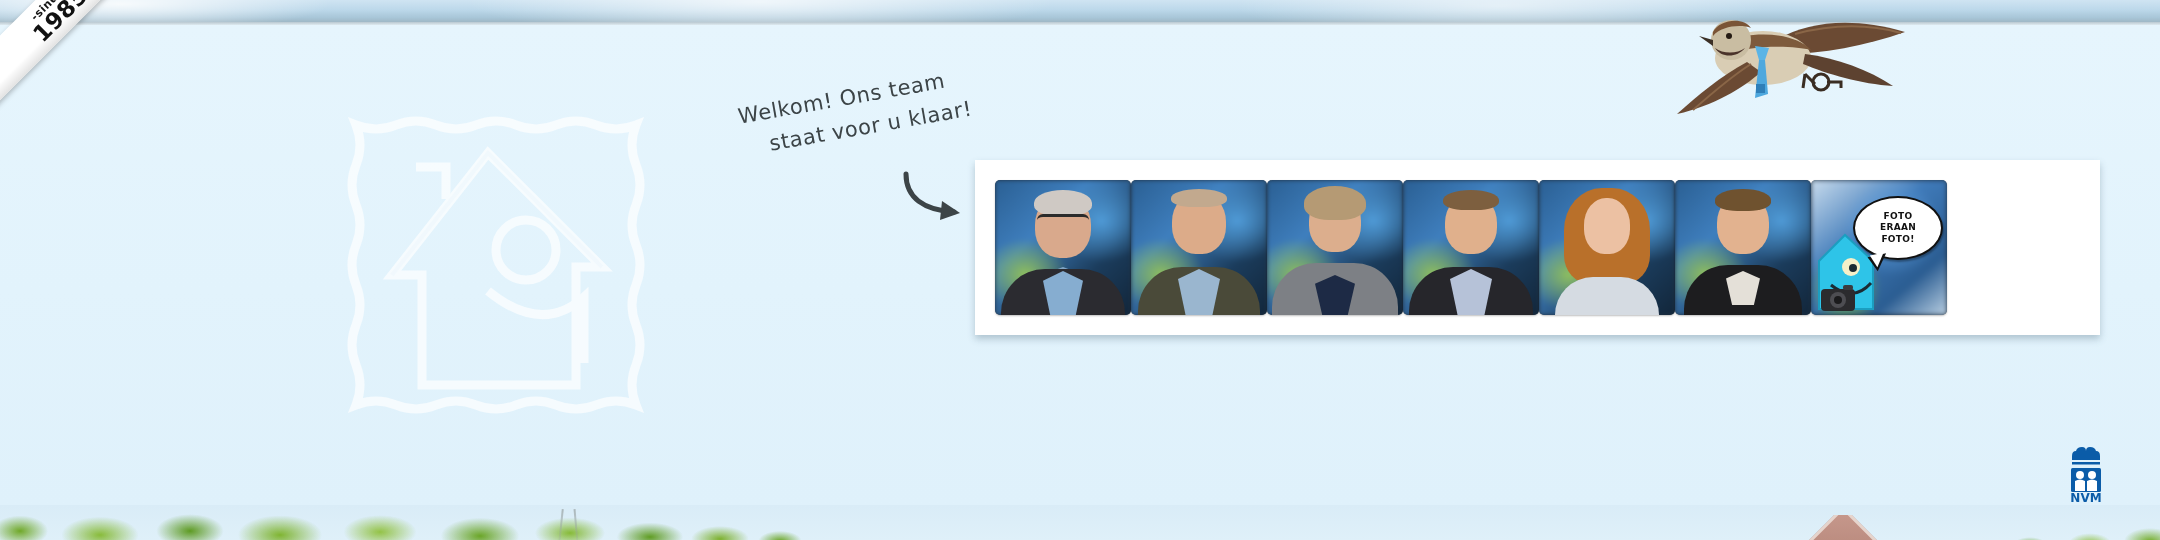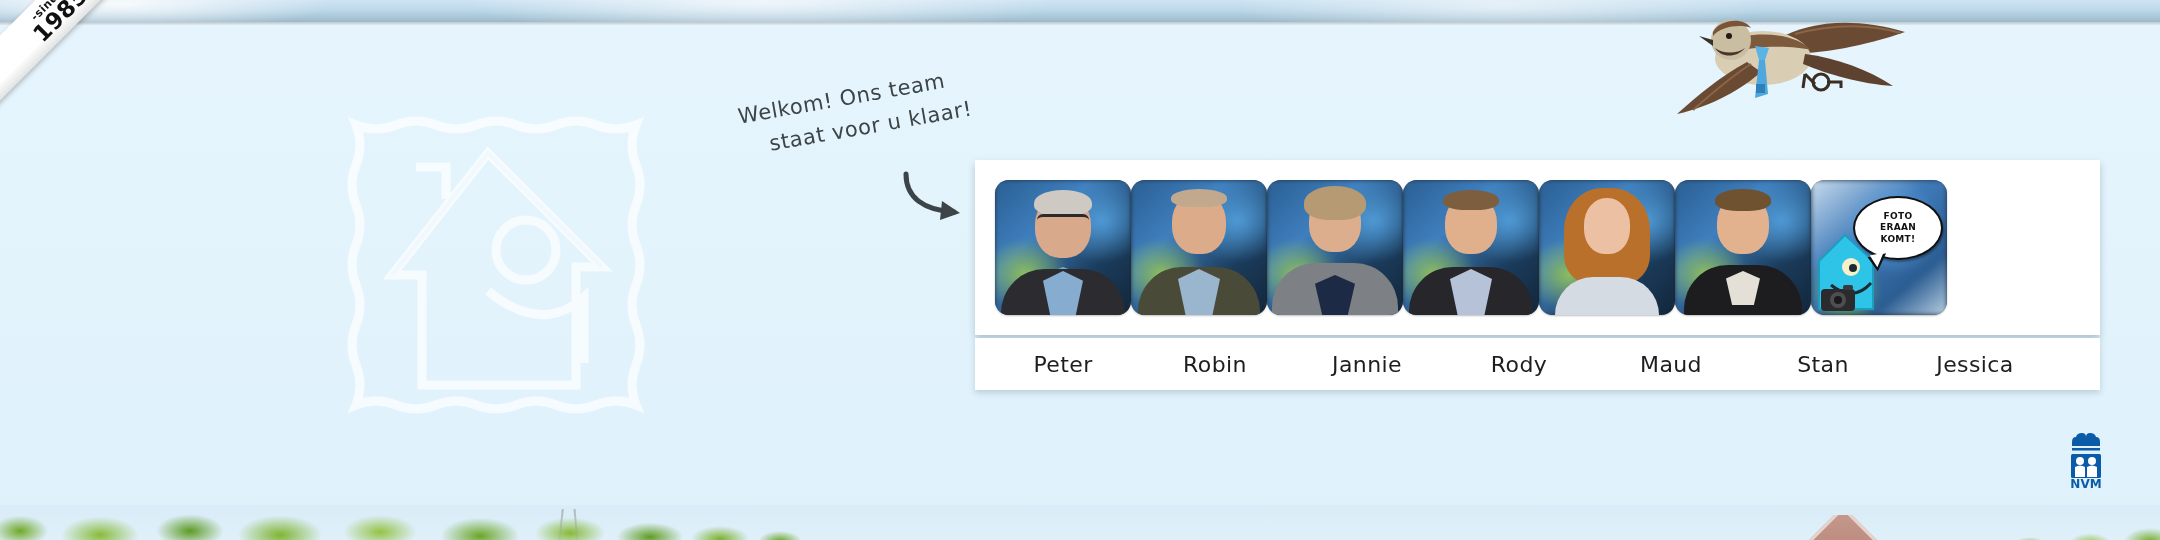--- a/index.html
+++ b/index.html
@@ -124,21 +124,21 @@
   
   .team-panel{
     position:absolute;left:975px;top:160px;width:1125px;height:230px;
   }
   .photos-card{
     position:relative;width:1125px;height:175px;background:#fff;
     box-shadow:0 4px 7px rgba(60,90,110,.30);
     display:flex;align-items:center;padding-left:20px;box-sizing:border-box;
   }
   .photo{
-    width:136px;height:135px;margin-right:0;border-radius:14px;overflow:hidden;
+    width:136px;height:135px;margin-right:0;border-radius:5px;overflow:hidden;
     position:relative;flex:0 0 auto;background:#203040;
     box-shadow:0 1px 2px rgba(0,0,0,.25);
   }
   .photo .bg{position:absolute;inset:0;}
   .bg-office{
     background:
       radial-gradient(ellipse 60px 50px at 22% 70%,#8fbf5e,rgba(143,191,94,0) 72%),
       radial-gradient(ellipse 70px 60px at 78% 30%,#4f9ad6,rgba(79,154,214,0) 70%),
       linear-gradient(135deg,#2a5f93 0%,#3f7fbe 35%,#1b3c5c 70%,#12263a 100%);
     filter:blur(2px);
@@ -195,21 +195,21 @@
     box-shadow:0 3px 6px rgba(60,90,110,.22);
     display:flex;align-items:center;padding-left:20px;box-sizing:border-box;
   }
   .name{
     width:136px;margin-right:16px;flex:0 0 auto;text-align:center;
     font-family:"DejaVu Sans", sans-serif;
     font-size:22px;color:#1e1e1e;letter-spacing:.4px;
   }
 
   
-  .nvm{position:absolute;left:2068px;top:432px;width:36px;height:58px;}
+  .nvm{position:absolute;left:2068px;top:446px;width:36px;height:58px;}
 </style>
 </head>
 <body>
 
 <div class="stage">
 
   <div class="sky-strip"></div>
   <div class="sky-strip-line"></div>
 
   <div class="main-area"></div>
@@ -355,36 +355,27 @@
             <rect x="6" y="62" width="34" height="22" rx="4" fill="#2b2b2e"></rect>
             <circle cx="23" cy="73" r="8" fill="#4d4d52"></circle>
             <circle cx="23" cy="73" r="4" fill="#1a1a1c"></circle>
             <rect x="28" y="58" width="10" height="5" rx="2" fill="#3a3a3e"></rect>
           </svg>
         </div>
         <div class="bubble">
           <span>
             <span>FOTO</span><br>
             <span>ERAAN</span><br>
-            <span>KOMT!</span>
+            <span>FOTO!</span>
           </span>
         </div>
       </div>
 
     </div>
 
-    <div class="names-card">
-      <div class="name">Peter</div>
-      <div class="name">Robin</div>
-      <div class="name">Jannie</div>
-      <div class="name">Rody</div>
-      <div class="name">Maud</div>
-      <div class="name">Stan</div>
-      <div class="name">Jessica</div>
-    </div>
 
   </div>
 
   <div class="nvm">
     <svg viewBox="0 0 36 58" width="36" height="58">
       <g fill="#0b5ca8">
         <path d="M4 10 q0 -5 4 -5 q1 -4 6 -4 q4 0 4 4 q0 -4 4 -4 q5 0 6 4 q4 0 4 5 l0 4 l-28 0 Z"></path>
         <rect x="4" y="16" width="28" height="2.5"></rect>
         <rect x="3" y="22" width="30" height="24" rx="1.5"></rect>
       </g>

